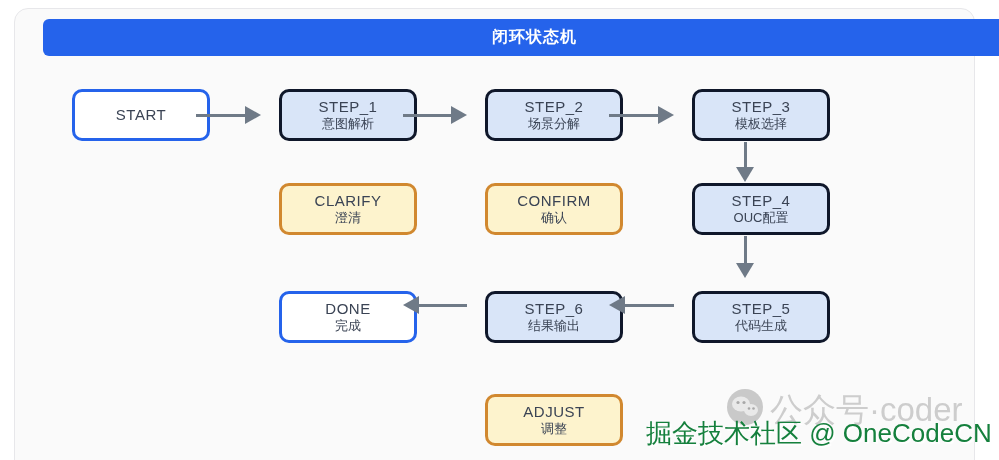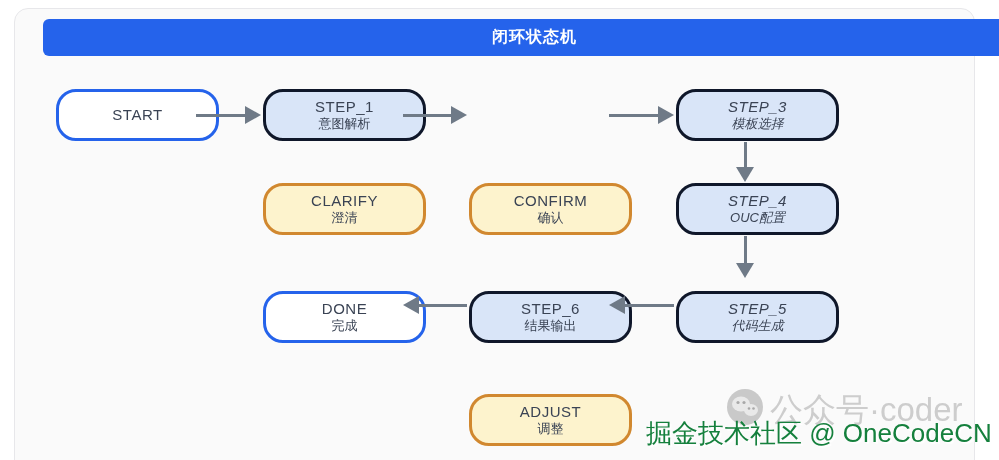--- a/index.html
+++ b/index.html
@@ -25,37 +25,38 @@
     background: #2563eb;
     border-radius: 6px;
     display: flex; align-items: center; justify-content: center;
     color: #ffffff;
     font-size: 16px;
     font-weight: bold;
     letter-spacing: 1px;
   }
   .node {
     position: absolute;
-    width: 163px; height: 52px;
-    border-radius: 20px;
+    width: 138px; height: 52px;
+    border-radius: 10px;
     display: flex; flex-direction: column;
     align-items: center; justify-content: center;
     text-align: center;
     line-height: 1.15;
+    margin-left: 16px;
   }
   .node .title { font-size: 15px; letter-spacing: 0.5px; color: #3a4354; }
   .node .subtitle { font-size: 13px; color: #3a4354; margin-top: 2px; }
   .node .subtitle:empty { display: none; }
   .terminal { background: #ffffff; border: 3px solid #2563eb; }
   .state    { background: #d9e5f8; border: 3px solid #0f172a; }
   .action   { background: #fdf3cd; border: 3px solid #d1882f; }
 
   
   .r1 { top: 80px; }  .r2 { top: 174px; }  .r3 { top: 282px; }  .r4 { top: 385px; }
-  .c0 { left: 41px; } .c1 { left: 248px; } .c2 { left: 454px; } .c3 { left: 661px; font-style: italic; }
+  .c0 { left: 41px; } .c1 { left: 248px; } .c2 { left: 454px; } .c3 { left: 661px; }
 
   
   .arrow { position: absolute; display: flex; align-items: center; }
   .arrow .shaft { background: #6f7a87; }
   .arrow-h { height: 20px; }
   .arrow-h .shaft { height: 3px; flex: 1; }
   .head-right {
     width: 0; height: 0;
     border-top: 9px solid transparent;
     border-bottom: 9px solid transparent;
@@ -106,20 +107,24 @@
     <span>闭环状态机</span>
   </div>
 
   <div class="node terminal r1 c0">
     <span class="title">START</span>
 
   </div>
   <div class="node state r1 c1">
     <span class="title">STEP_1</span>
     <span class="subtitle">意图解析</span>
+  </div>
+  <div class="node state r1 c2">
+    <span class="title">STEP_2</span>
+    <span class="subtitle">场景分解</span>
   </div>
   <div class="node state r1 c3">
     <span class="title">STEP_3</span>
     <span class="subtitle">模板选择</span>
   </div>
 
   <div class="node action r2 c1">
     <span class="title">CLARIFY</span>
     <span class="subtitle">澄清</span>
   </div>

